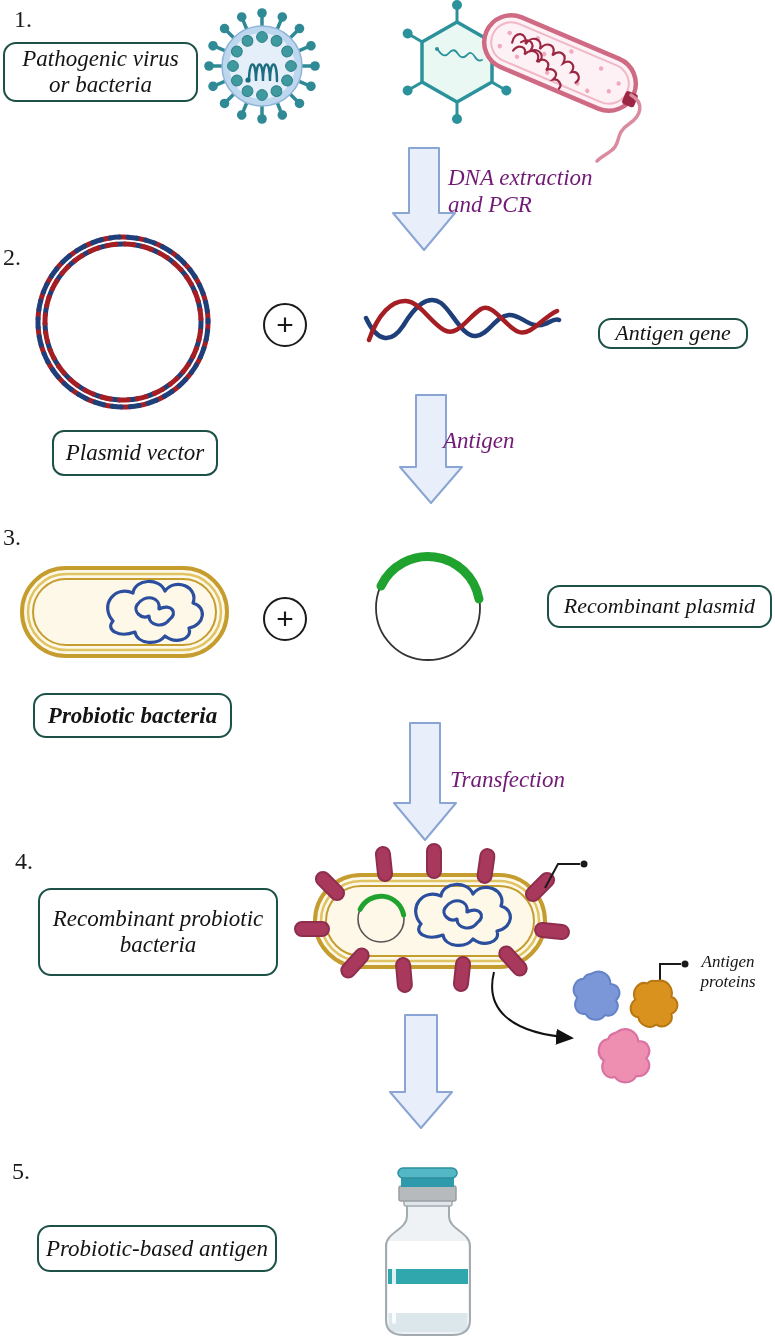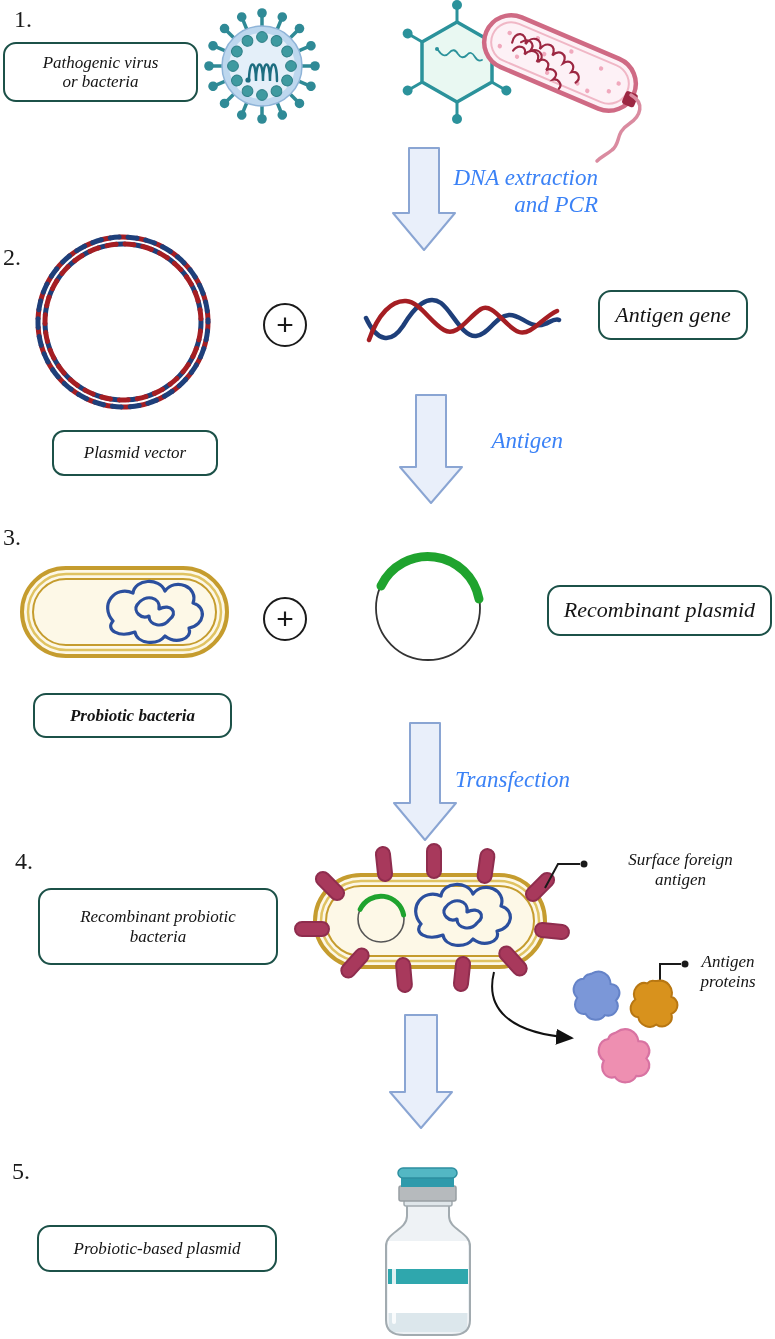--- a/index.html
+++ b/index.html
@@ -3,23 +3,23 @@
 <meta charset="utf-8">
 <style>
   html,body{margin:0;padding:0;background:#ffffff;}
   #canvas{position:relative;width:775px;height:1339px;background:#ffffff;overflow:hidden;
           font-family:"Liberation Serif","DejaVu Serif",serif;color:#1a1a1a;}
   #art{position:absolute;left:0;top:0;}
   .step-num{position:absolute;font-size:24px;font-style:normal;color:#1a1a1a;}
   .label-box{position:absolute;box-sizing:border-box;border:2px solid #1c5148;border-radius:13px;
              background:#ffffff;display:flex;align-items:center;justify-content:center;
              text-align:center;font-style:italic;color:#141414;line-height:1.12;white-space:pre-line;}
-  .fs23{font-size:17px;} .fs22{font-size:22px;}
-  .arrow-label{position:absolute;font-style:italic;font-size:23px;text-align:right;
-               color:#3b82f6;line-height:1.18;white-space:pre-line;}
+  .fs23{font-size:23px;} .fs22{font-size:22px;}
+  .arrow-label{position:absolute;font-style:italic;font-size:23px;text-align:left;
+               color:#701a75;line-height:1.18;white-space:pre-line;}
   .annot{position:absolute;font-style:italic;font-size:17px;text-align:center;
          color:#141414;line-height:1.2;white-space:pre-line;}
   .plus-circle{position:absolute;width:40px;height:40px;border:2.2px solid #1a1a1a;border-radius:50%;
                background:#fff;display:flex;align-items:center;justify-content:center;
                font-size:30px;font-family:"Liberation Sans",sans-serif;color:#1a1a1a;line-height:1;}
 </style>
 </head>
 <body>
 
 <div id="canvas">
@@ -220,33 +220,31 @@
 
   <div class="step-num" style="left:14px;top:6px;">1.</div>
   <div class="step-num" style="left:3px;top:244px;">2.</div>
   <div class="step-num" style="left:3px;top:524px;">3.</div>
   <div class="step-num" style="left:15px;top:848px;">4.</div>
   <div class="step-num" style="left:12px;top:1158px;">5.</div>
 
   <div class="label-box fs23" style="left:3px;top:42px;width:195px;height:60px;">Pathogenic virus
 or bacteria</div>
   <div class="label-box fs23" style="left:52px;top:430px;width:166px;height:46px;border-radius:12px;">Plasmid vector</div>
-  <div class="label-box fs22" style="left:598px;top:290px;width:150px;height:50px;">Antigen gene</div>
+  <div class="label-box fs22" style="left:598px;top:318px;width:150px;height:31px;">Antigen gene</div>
   <div class="label-box fs23" style="left:33px;top:693px;width:199px;height:45px;font-weight:bold;">Probiotic bacteria</div>
-  <div class="label-box fs22" style="left:547px;top:585px;width:225px;height:51px;">Recombinant plasmid</div>
-  <div class="label-box fs23" style="left:38px;top:888px;width:240px;height:77px;font-family:Liberation Serif, serif;">Recombinant probiotic
+  <div class="label-box fs22" style="left:547px;top:585px;width:225px;height:43px;">Recombinant plasmid</div>
+  <div class="label-box fs23" style="left:38px;top:888px;width:240px;height:88px;font-family:Liberation Serif, serif;">Recombinant probiotic
 bacteria</div>
-  <div class="label-box fs23" style="left:37px;top:1225px;width:240px;height:47px;">Probiotic-based plasmid</div>
+  <div class="label-box fs23" style="left:37px;top:1225px;width:240px;height:47px;">Probiotic-based antigen</div>
 
   <div class="arrow-label" style="left:448px;top:164px;width:150px;">DNA extraction
 and PCR</div>
   <div class="arrow-label" style="left:443px;top:427px;width:120px;">Antigen</div>
   <div class="arrow-label" style="left:450px;top:756px;width:120px;margin-top:10px;">Transfection</div>
 
-  <div class="annot" style="left:598px;top:850px;width:165px;">Surface foreign
-antigen</div>
   <div class="annot" style="left:688px;top:952px;width:80px;">Antigen
 proteins</div>
 
   <div class="plus-circle" style="left:263px;top:303px;">+</div>
   <div class="plus-circle" style="left:263px;top:597px;">+</div>
 
 </div>
 
 </body></html>

